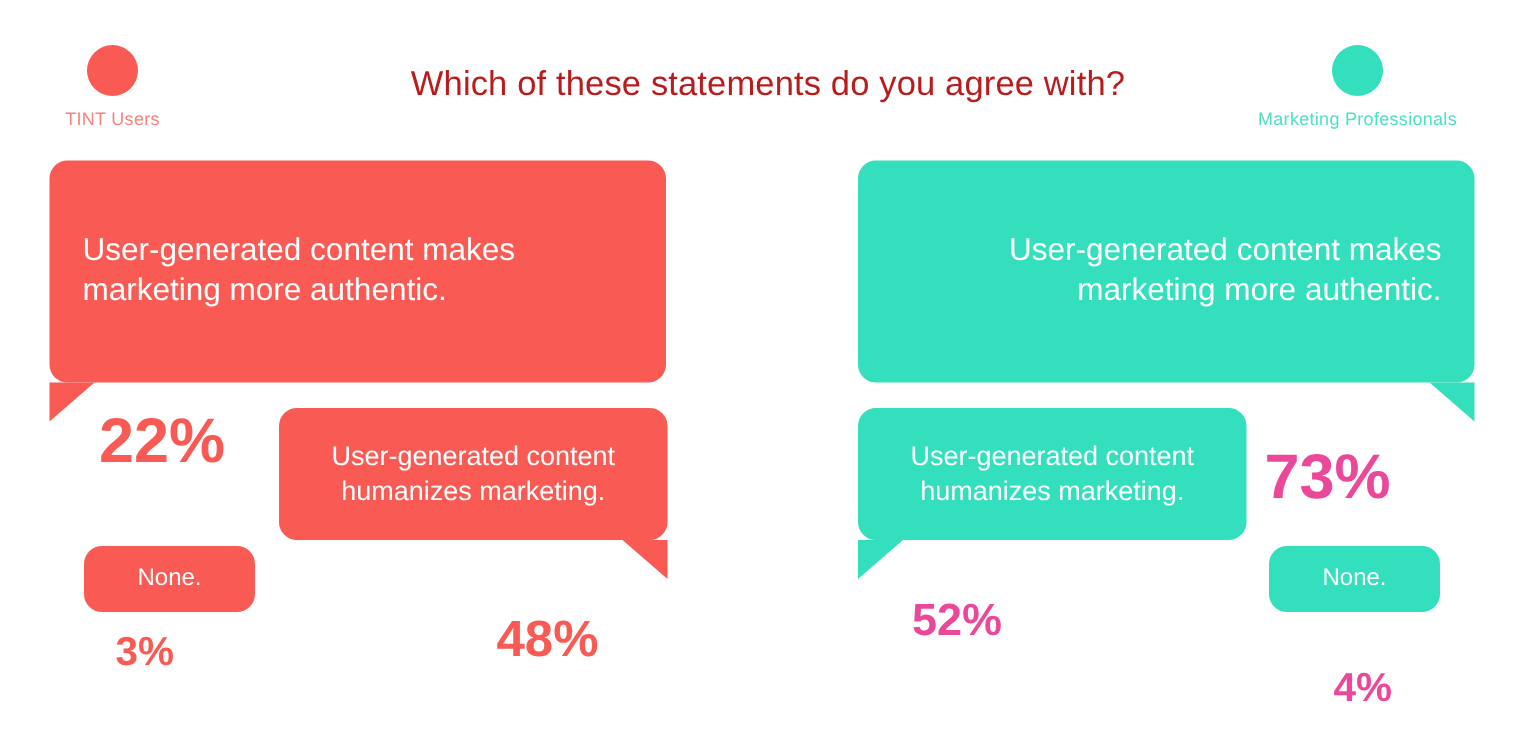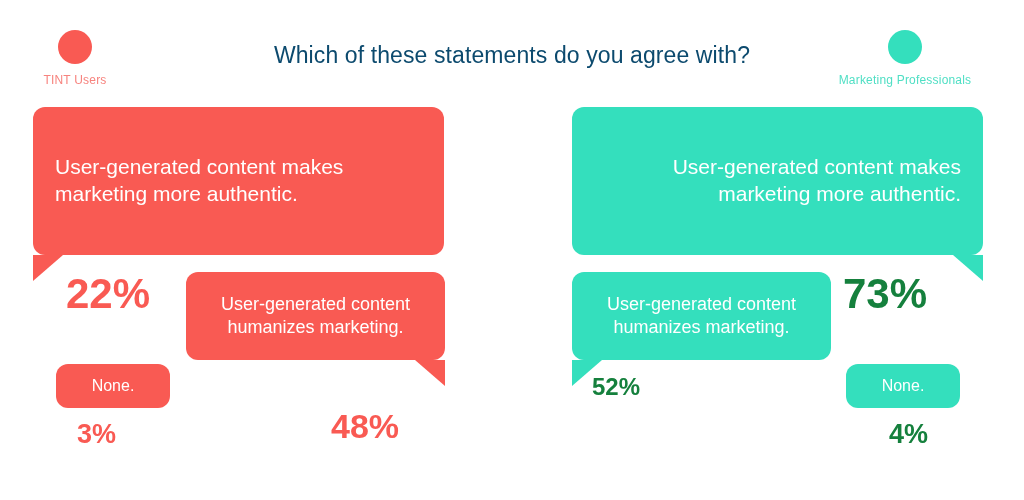--- a/index.html
+++ b/index.html
@@ -47,21 +47,21 @@
 
   
   #chart-title {
     position: absolute;
     left: 0;
     right: 0;
     top: 42px;
     text-align: center;
     font-size: 23px;
     font-weight: 400;
-    color: #0c4a6e;
+    color: #b91c1c;
     letter-spacing: 0.1px;
   }
 
   
   .bubble {
     position: absolute;
     box-sizing: border-box;
     border-radius: 12px;
     color: #ffffff;
     display: flex;
@@ -117,21 +117,21 @@
     border-left: 22px solid transparent;
   }
 
   
   .pct {
     position: absolute;
     font-weight: 700;
     white-space: nowrap;
   }
   .pct.red   { color: #f95a53; }
-  .pct.green { color: #15803d; }
+  .pct.green { color: #ec4899; margin-top: 24px; }
 
   
   #bubble-red-1 {
     left: 33px;  top: 107px;
     width: 411px; height: 148px;
     font-size: 21px;
   }
   #pct-red-1 { left: 66px; top: 270px; font-size: 42px; }
 
   #bubble-red-2 {
@@ -154,21 +154,21 @@
     width: 411px; height: 148px;
     font-size: 21px;
   }
   #pct-green-1 { left: 843px; top: 270px; font-size: 42px; }
 
   #bubble-green-2 {
     left: 572px; top: 272px;
     width: 259px; height: 88px;
     font-size: 18px;
   }
-  #pct-green-2 { left: 592px; top: 373px; font-size: 24px; }
+  #pct-green-2 { left: 608px; top: 373px; font-size: 30px; }
 
   #bubble-green-3 {
     left: 846px; top: 364px;
     width: 114px; height: 44px;
     font-size: 16px;
   }
   #pct-green-3 { left: 889px; top: 419px; font-size: 27px; }
 </style>
 </head>
 <body>

